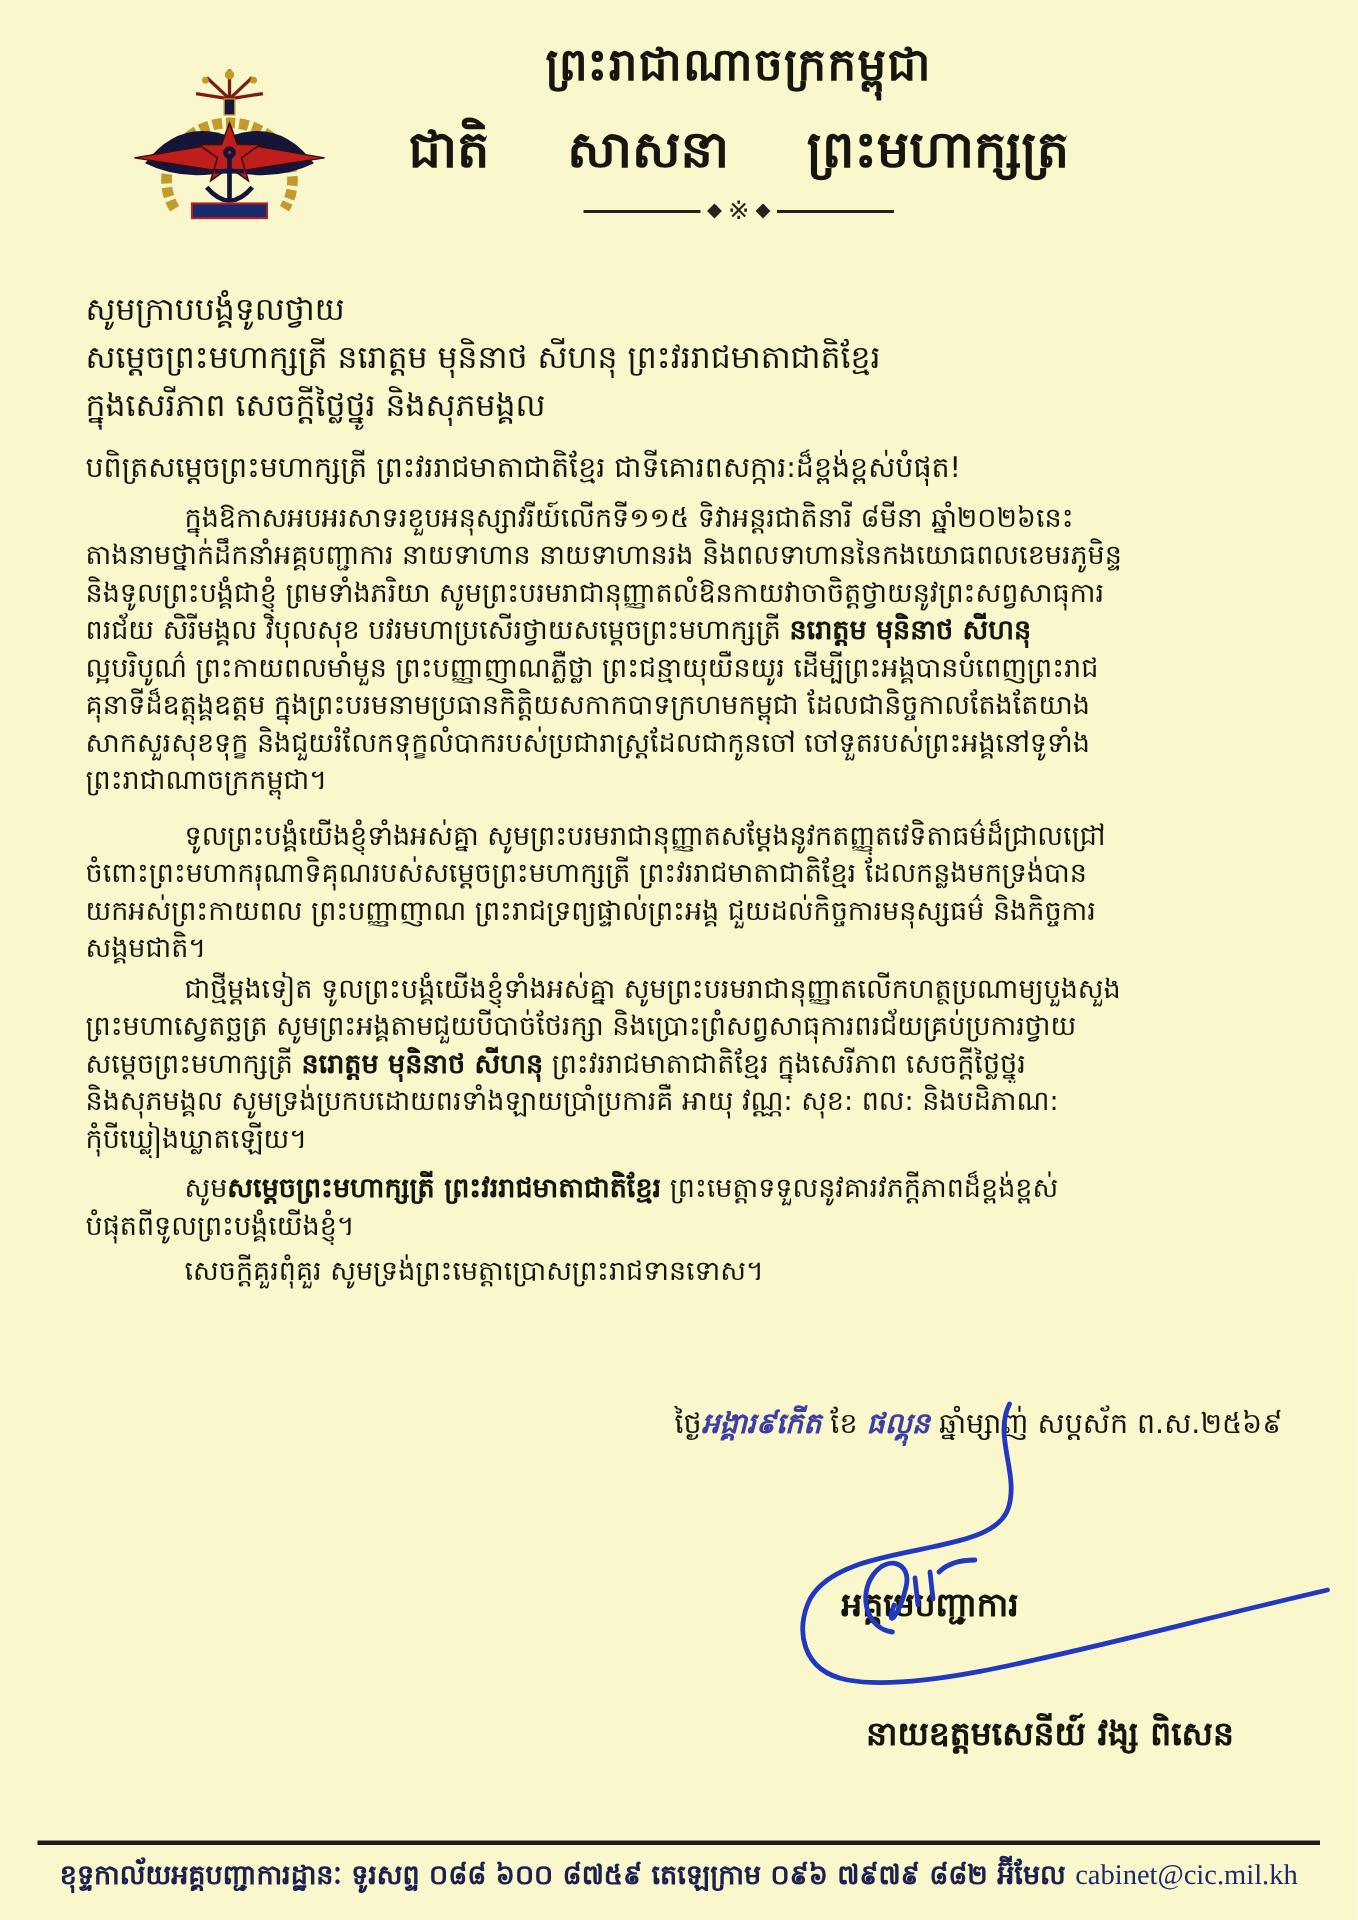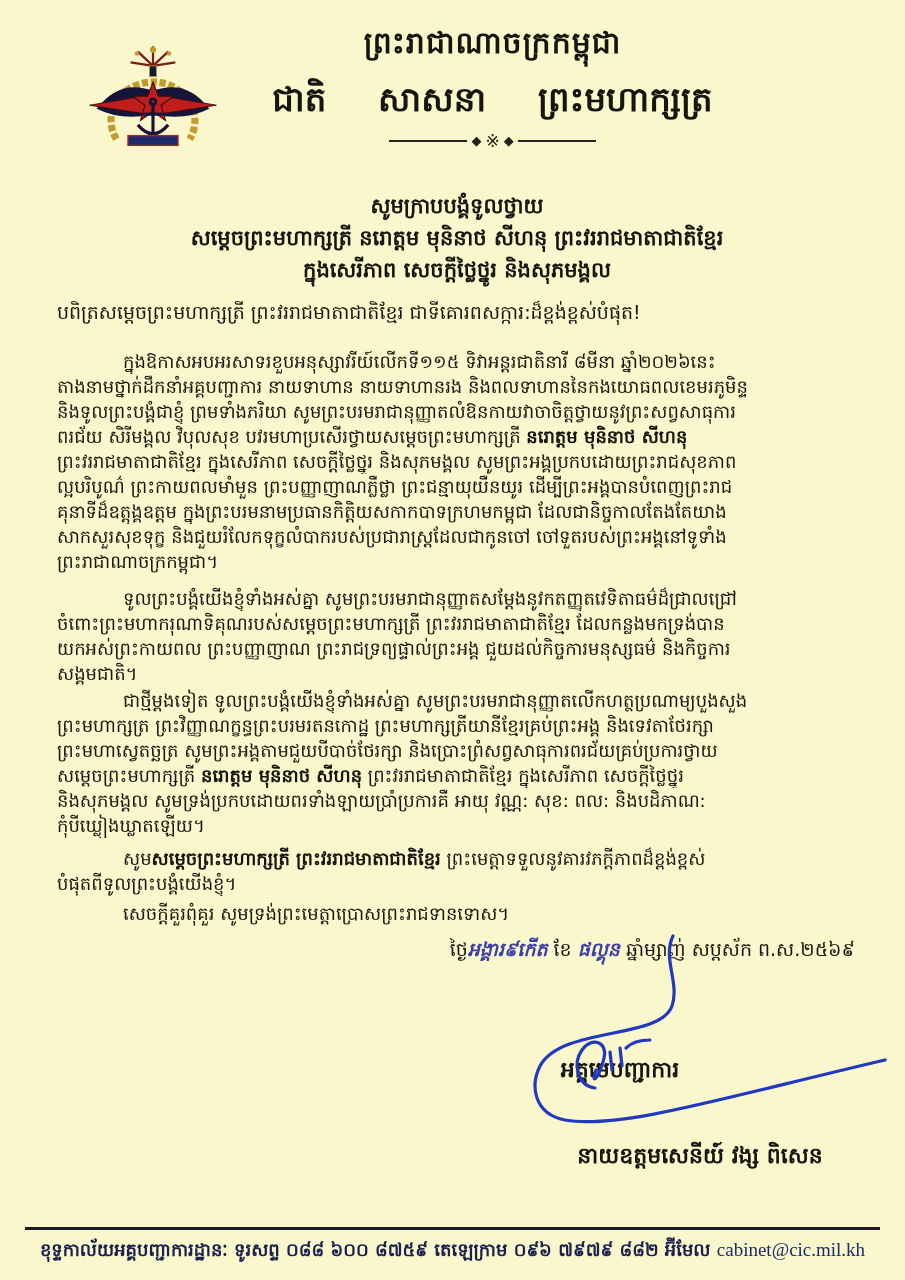--- a/index.html
+++ b/index.html
@@ -18,26 +18,26 @@
   .motto span{display:inline-block;margin:0 20px;}
   .divider{margin-top:8px;display:flex;align-items:center;justify-content:center;gap:4px;}
   .divider .rule{width:78px;height:2px;background:#23221c;}
   .divider .orn{font-size:13px;line-height:10px;color:#23221c;}
   .divider .orn.big{font-size:17px;}
   
   .emblem{position:absolute;left:86px;top:40px;width:134px;height:126px;}
   .org{position:absolute;left:40px;top:166px;width:240px;text-align:center;font-size:22px;font-weight:700;}
   
   .col{position:absolute;top:190px;left:57px;width:800px;}
-  .subject{text-align:center;font-weight:700;font-size:21px;line-height:32px;}
+  .subject{text-align:left;font-weight:400;font-size:21px;line-height:32px;}
   .line{height:25px;line-height:25px;font-size:18px;white-space:nowrap;overflow:hidden;}
   .b{font-weight:700;}
   .salut{margin-top:13px;font-size:19px;height:26px;line-height:26px;white-space:nowrap;overflow:hidden;}
   .para{margin:0;}
-  .p1{margin-top:24px;}
+  .p1{margin-top:8px;}
   .p2{margin-top:12px;}
   .p3{margin-top:2px;}
   .p4{margin-top:8px;}
   .closing{margin-top:5px;}
   .indent{padding-left:66px;}
   
   .dateblock{position:absolute;top:936px;right:50px;text-align:center;font-size:19px;line-height:27px;}
   .hand{color:#3c3fa5;font-style:italic;font-weight:600;}
   
   .signer-title{position:absolute;top:1056px;left:505px;width:230px;text-align:center;font-size:22px;font-weight:700;}
@@ -113,37 +113,35 @@
       <div>ក្នុងសេរីភាព សេចក្តីថ្លៃថ្នូរ និងសុភមង្គល</div>
     </div>
 
     <div class="salut">បពិត្រសម្តេចព្រះមហាក្សត្រី ព្រះវររាជមាតាជាតិខ្មែរ ជាទីគោរពសក្ការ:ដ៏ខ្ពង់ខ្ពស់បំផុត!</div>
 
     <div class="para p1">
       <div class="line indent"><span>ក្នុងឱកាសអបអរសាទរខួបអនុស្សាវរីយ៍លើកទី១១៥ ទិវាអន្តរជាតិនារី ៨មីនា ឆ្នាំ២០២៦នេះ</span></div>
       <div class="line"><span>តាងនាមថ្នាក់ដឹកនាំអគ្គបញ្ជាការ នាយទាហាន នាយទាហានរង និងពលទាហាននៃកងយោធពលខេមរភូមិន្ទ</span></div>
       <div class="line"><span>និងទូលព្រះបង្គំជាខ្ញុំ ព្រមទាំងភរិយា សូមព្រះបរមរាជានុញ្ញាតលំឱនកាយវាចាចិត្តថ្វាយនូវព្រះសព្វសាធុការ</span></div>
       <div class="line"><span>ពរជ័យ សិរីមង្គល វិបុលសុខ បវរមហាប្រសើរថ្វាយសម្តេចព្រះមហាក្សត្រី </span><span class="b">នរោត្តម មុនិនាថ សីហនុ</span></div>
-      <div class="line"><span>ព្រះវររាជមាតាជាតិខ្មែរ ក្នុងសេរីភាព សេចក្តីថ្លៃថ្នូរ និងសុភមង្គល សូមព្រះអង្គប្រកបដោយព្រះរាជសុខភាព</span></div>
       <div class="line"><span>ល្អបរិបូណ៌ ព្រះកាយពលមាំមួន ព្រះបញ្ញាញាណភ្លឺថ្លា ព្រះជន្មាយុយឺនយូរ ដើម្បីព្រះអង្គបានបំពេញព្រះរាជ</span></div>
       <div class="line"><span>គុនាទីដ៏ឧត្តុង្គឧត្តម ក្នុងព្រះបរមនាមប្រធានកិត្តិយសកាកបាទក្រហមកម្ពុជា ដែលជានិច្ចកាលតែងតែយាង</span></div>
       <div class="line"><span>សាកសួរសុខទុក្ខ និងជួយរំលែកទុក្ខលំបាករបស់ប្រជារាស្ត្រដែលជាកូនចៅ ចៅទួតរបស់ព្រះអង្គនៅទូទាំង</span></div>
       <div class="line"><span>ព្រះរាជាណាចក្រកម្ពុជា។</span></div>
     </div>
 
     <div class="para p2">
       <div class="line indent"><span>ទូលព្រះបង្គំយើងខ្ញុំទាំងអស់គ្នា សូមព្រះបរមរាជានុញ្ញាតសម្តែងនូវកតញ្ញុតវេទិតាធម៌ដ៏ជ្រាលជ្រៅ</span></div>
       <div class="line"><span>ចំពោះព្រះមហាករុណាទិគុណរបស់សម្តេចព្រះមហាក្សត្រី ព្រះវររាជមាតាជាតិខ្មែរ ដែលកន្លងមកទ្រង់បាន</span></div>
       <div class="line"><span>យកអស់ព្រះកាយពល ព្រះបញ្ញាញាណ ព្រះរាជទ្រព្យផ្ទាល់ព្រះអង្គ ជួយដល់កិច្ចការមនុស្សធម៌ និងកិច្ចការ</span></div>
       <div class="line"><span>សង្គមជាតិ។</span></div>
     </div>
 
     <div class="para p3">
       <div class="line indent"><span>ជាថ្មីម្តងទៀត ទូលព្រះបង្គំយើងខ្ញុំទាំងអស់គ្នា សូមព្រះបរមរាជានុញ្ញាតលើកហត្ថប្រណាម្យបួងសួង</span></div>
-      <div class="line"><span>ព្រះមហាក្សត្រ ព្រះវិញ្ញាណក្ខន្ធព្រះបរមរតនកោដ្ឋ ព្រះមហាក្សត្រីយានីខ្មែរគ្រប់ព្រះអង្គ និងទេវតាថែរក្សា</span></div>
       <div class="line"><span>ព្រះមហាស្វេតច្ឆត្រ សូមព្រះអង្គតាមជួយបីបាច់ថែរក្សា និងប្រោះព្រំសព្វសាធុការពរជ័យគ្រប់ប្រការថ្វាយ</span></div>
       <div class="line"><span>សម្តេចព្រះមហាក្សត្រី </span><span class="b">នរោត្តម មុនិនាថ សីហនុ</span><span> ព្រះវររាជមាតាជាតិខ្មែរ ក្នុងសេរីភាព សេចក្តីថ្លៃថ្នូរ</span></div>
       <div class="line"><span>និងសុភមង្គល សូមទ្រង់ប្រកបដោយពរទាំងឡាយប្រាំប្រការគឺ អាយុ វណ្ណ: សុខ: ពល: និងបដិភាណ:</span></div>
       <div class="line"><span>កុំបីឃ្លៀងឃ្លាតឡើយ។</span></div>
     </div>
 
     <div class="para p4">
       <div class="line indent"><span>សូម</span><span class="b">សម្តេចព្រះមហាក្សត្រី ព្រះវររាជមាតាជាតិខ្មែរ</span><span> ព្រះមេត្តាទទួលនូវគារវភក្តីភាពដ៏ខ្ពង់ខ្ពស់</span></div>
       <div class="line"><span>បំផុតពីទូលព្រះបង្គំយើងខ្ញុំ។</span></div>
     </div>

